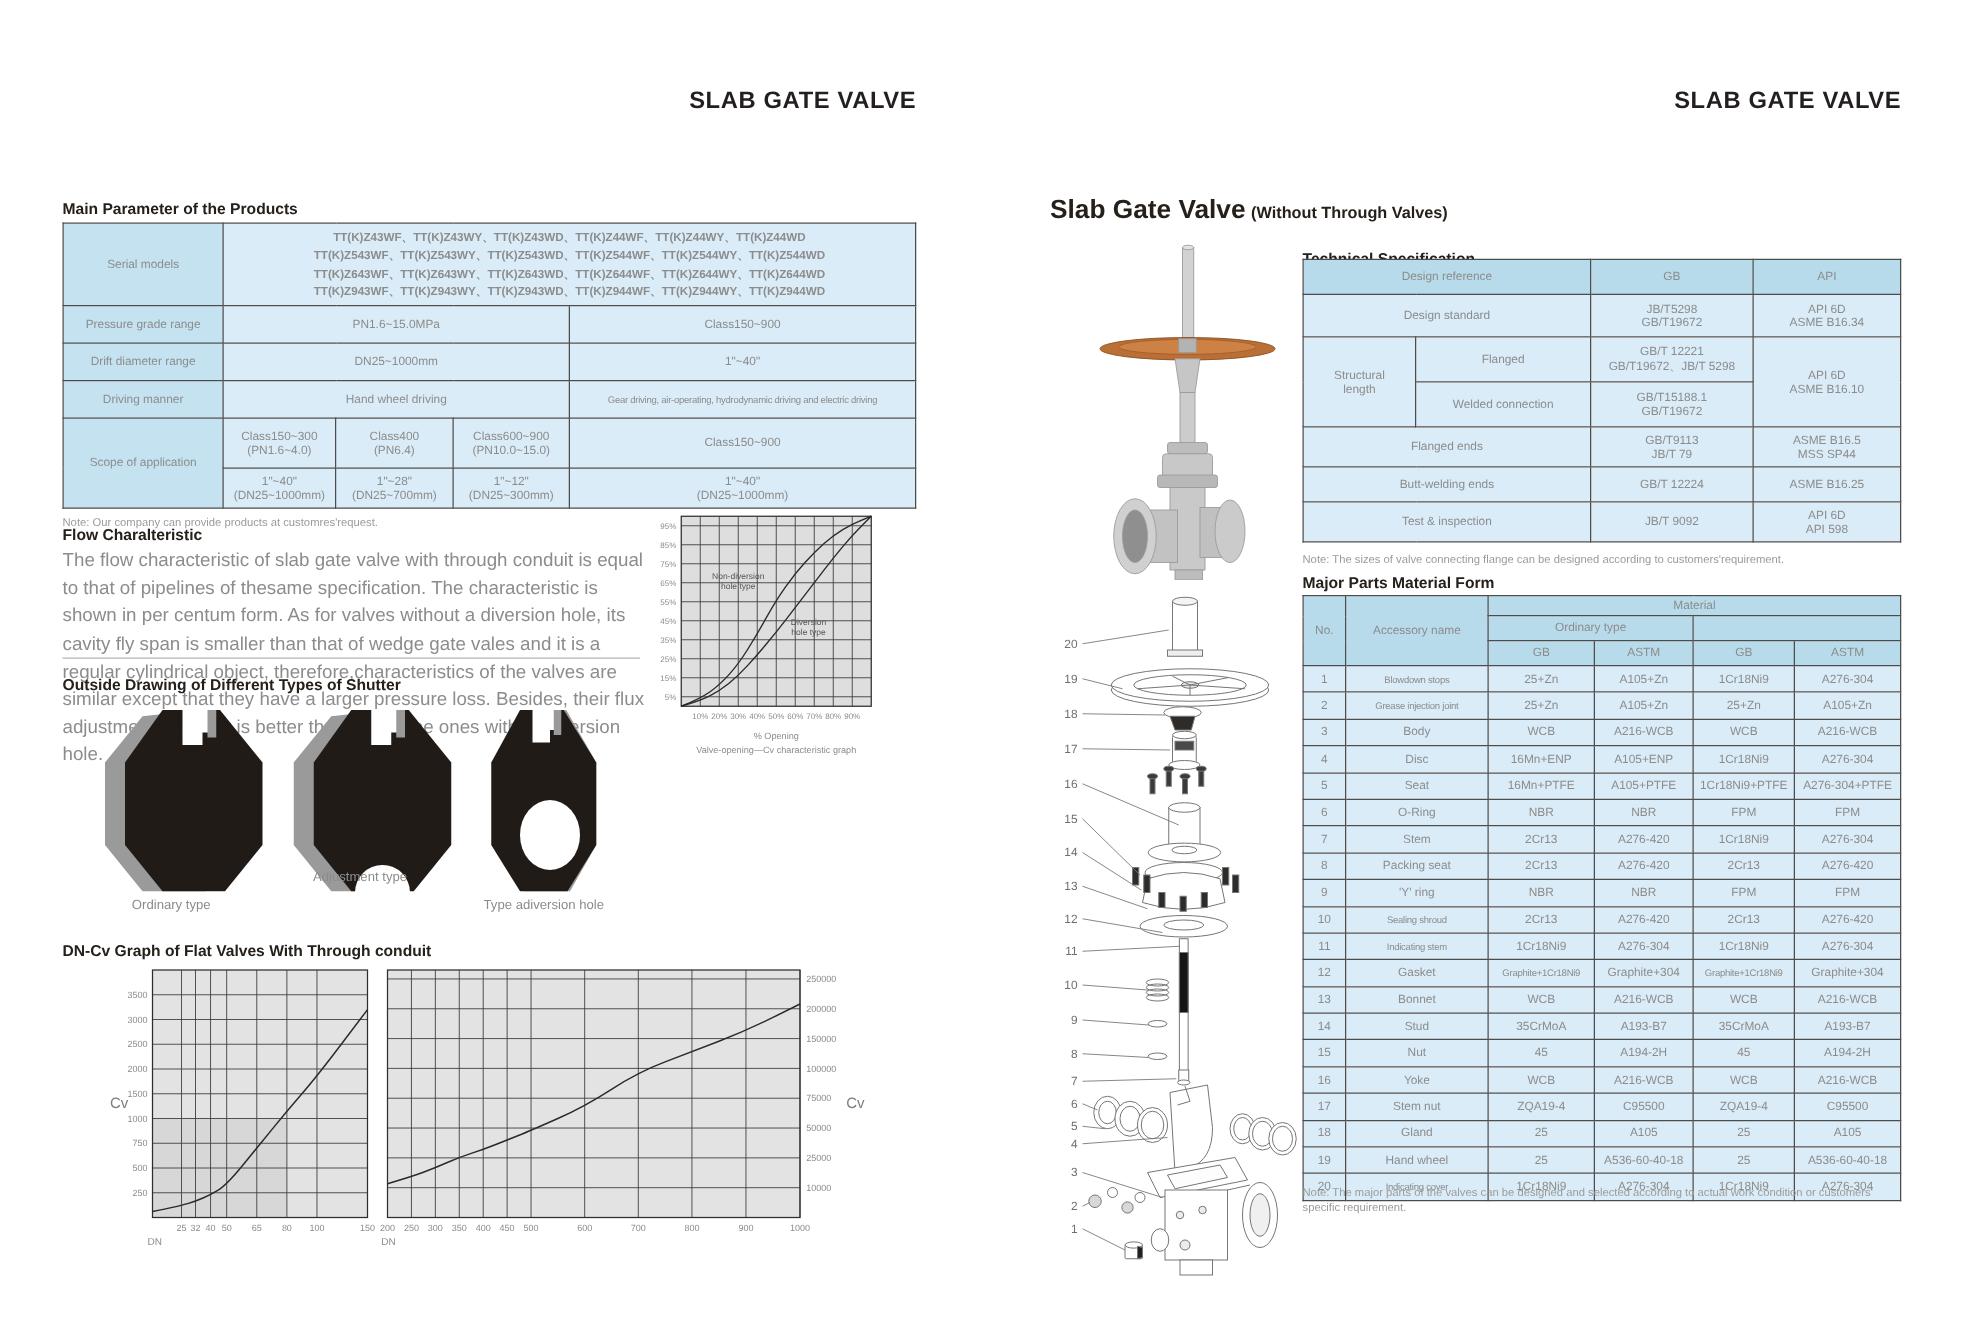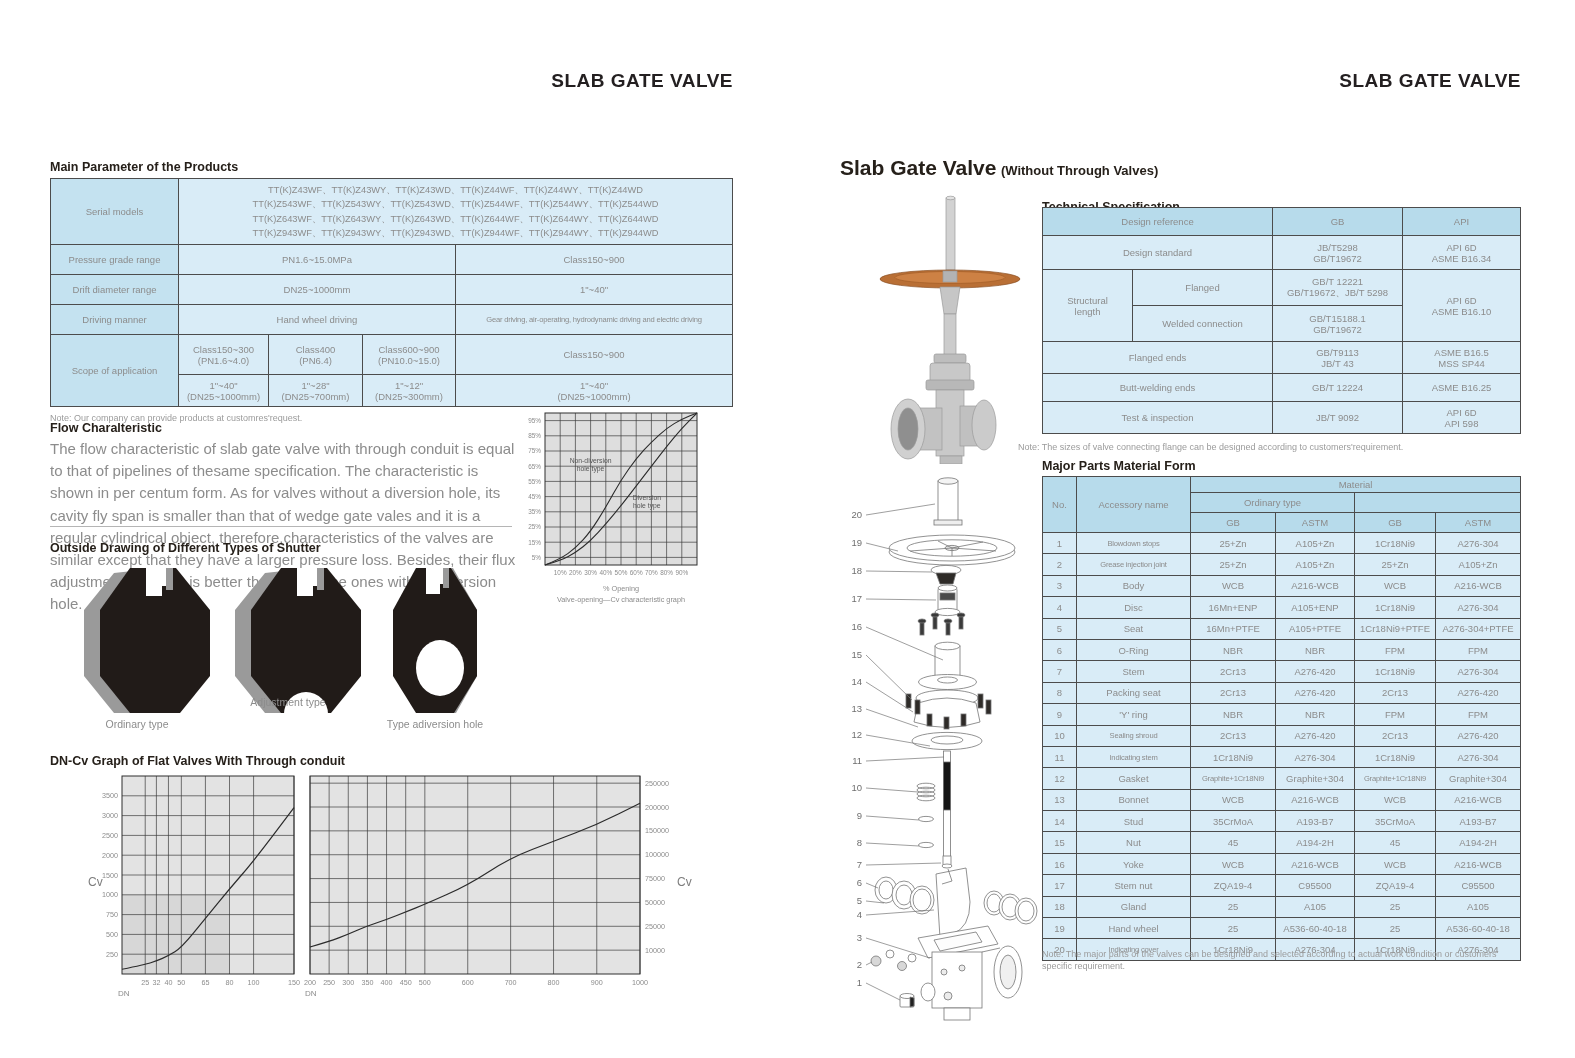--- a/index.html
+++ b/index.html
@@ -10,21 +10,21 @@
   .sec-head{font-size:12.5px;font-weight:bold;color:#26201a;}
   .note{font-size:9px;color:#9b9b9b;line-height:1.35;}
   table{border-collapse:collapse;table-layout:fixed;}
   td,th{border:1px solid #4c4c4c;font-size:9.5px;font-weight:normal;color:#8c8c8c;
         text-align:center;vertical-align:middle;white-space:pre-line;padding:1px 2px;
         overflow:hidden;}
   .hd{background:#b7dbeb;}
   .bd{background:#d9ecf7;}
   .lbl{background:#c4e2f0;}
   .small-txt{font-size:7.6px;letter-spacing:-0.2px;}
-  .serial-cell{font-size:9.3px;line-height:1.55;}
+  .serial-cell{font-size:9.3px;line-height:1.55;font-weight:bold;}
   .para{font-size:15px;line-height:1.48;color:#8c8c8c;}
   .shutter-label{font-size:10.5px;color:#8c8c8c;text-align:center;}
   .right-title{font-size:21px;font-weight:bold;color:#26201a;}
   .right-subtitle{font-size:13px;font-weight:bold;color:#26201a;}
   svg text{font-family:"Liberation Sans","DejaVu Sans",sans-serif;}
 </style>
 </head>
 <body>
 
 <div class="abs page-header" style="left:400px;top:70px;width:333px;text-align:right;">SLAB GATE VALVE</div>
@@ -328,39 +328,39 @@
 ASME B16.10</td>
   </tr>
   <tr style="height:36px">
     <td class="bd">Welded connection</td>
     <td class="bd">GB/T15188.1
 GB/T19672</td>
   </tr>
   <tr style="height:32px">
     <td class="bd" colspan="2">Flanged ends</td>
     <td class="bd">GB/T9113
-JB/T 43</td>
+JB/T 79</td>
     <td class="bd">ASME B16.5
 MSS SP44</td>
   </tr>
   <tr style="height:28px">
     <td class="bd" colspan="2">Butt-welding ends</td>
     <td class="bd">GB/T 12224</td>
     <td class="bd">ASME B16.25</td>
   </tr>
   <tr style="height:32px">
     <td class="bd" colspan="2">Test &amp; inspection</td>
     <td class="bd">JB/T 9092</td>
     <td class="bd">API 6D
 API 598</td>
   </tr>
 </tbody>
   </table>
 
-<div class="abs note" style="left:1018px;top:441px;width:478px;">Note: The sizes of valve connecting flange can be designed according to customers'requirement.</div>
+<div class="abs note" style="left:1042px;top:441px;width:478px;">Note: The sizes of valve connecting flange can be designed according to customers'requirement.</div>
 
 <div class="abs sec-head" style="left:1042px;top:459px;">Major Parts Material Form</div>
 
 <table class="abs" style="left:1042px;top:476px;width:478px;">
   <colgroup>
       <col style="width:34px">
       <col style="width:114px">
       <col style="width:85px">
       <col style="width:79px">
       <col style="width:81px">

